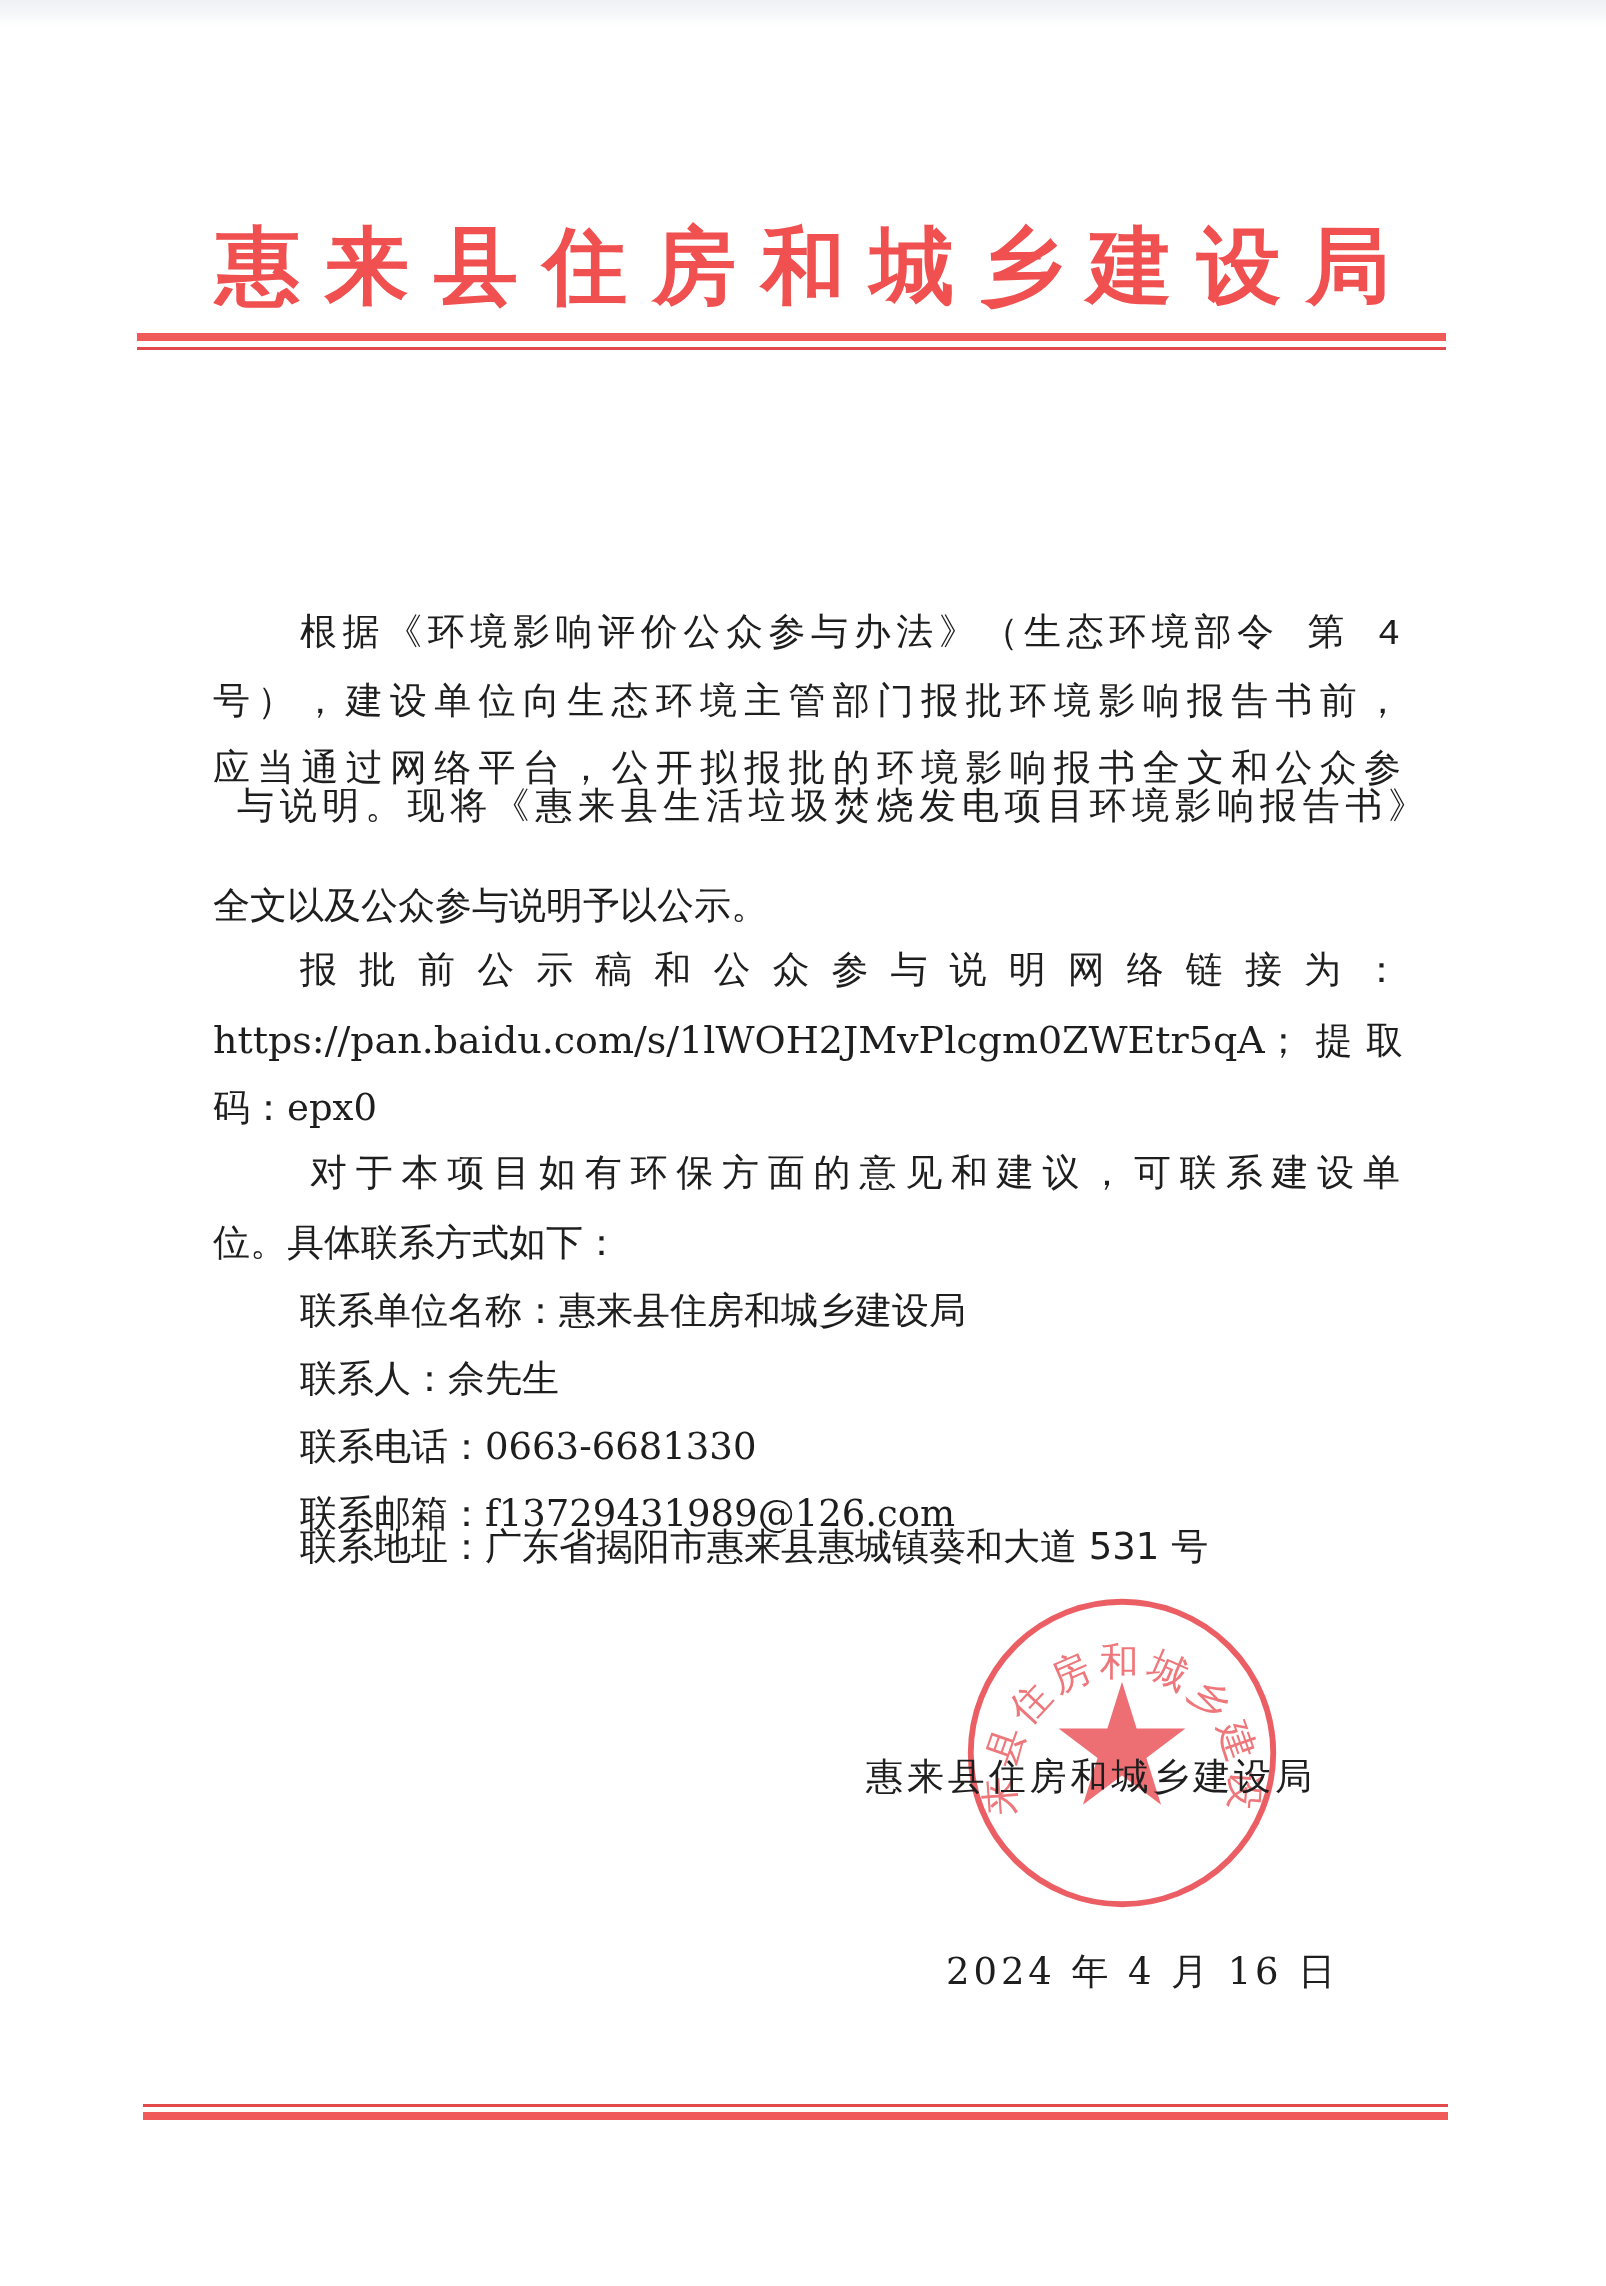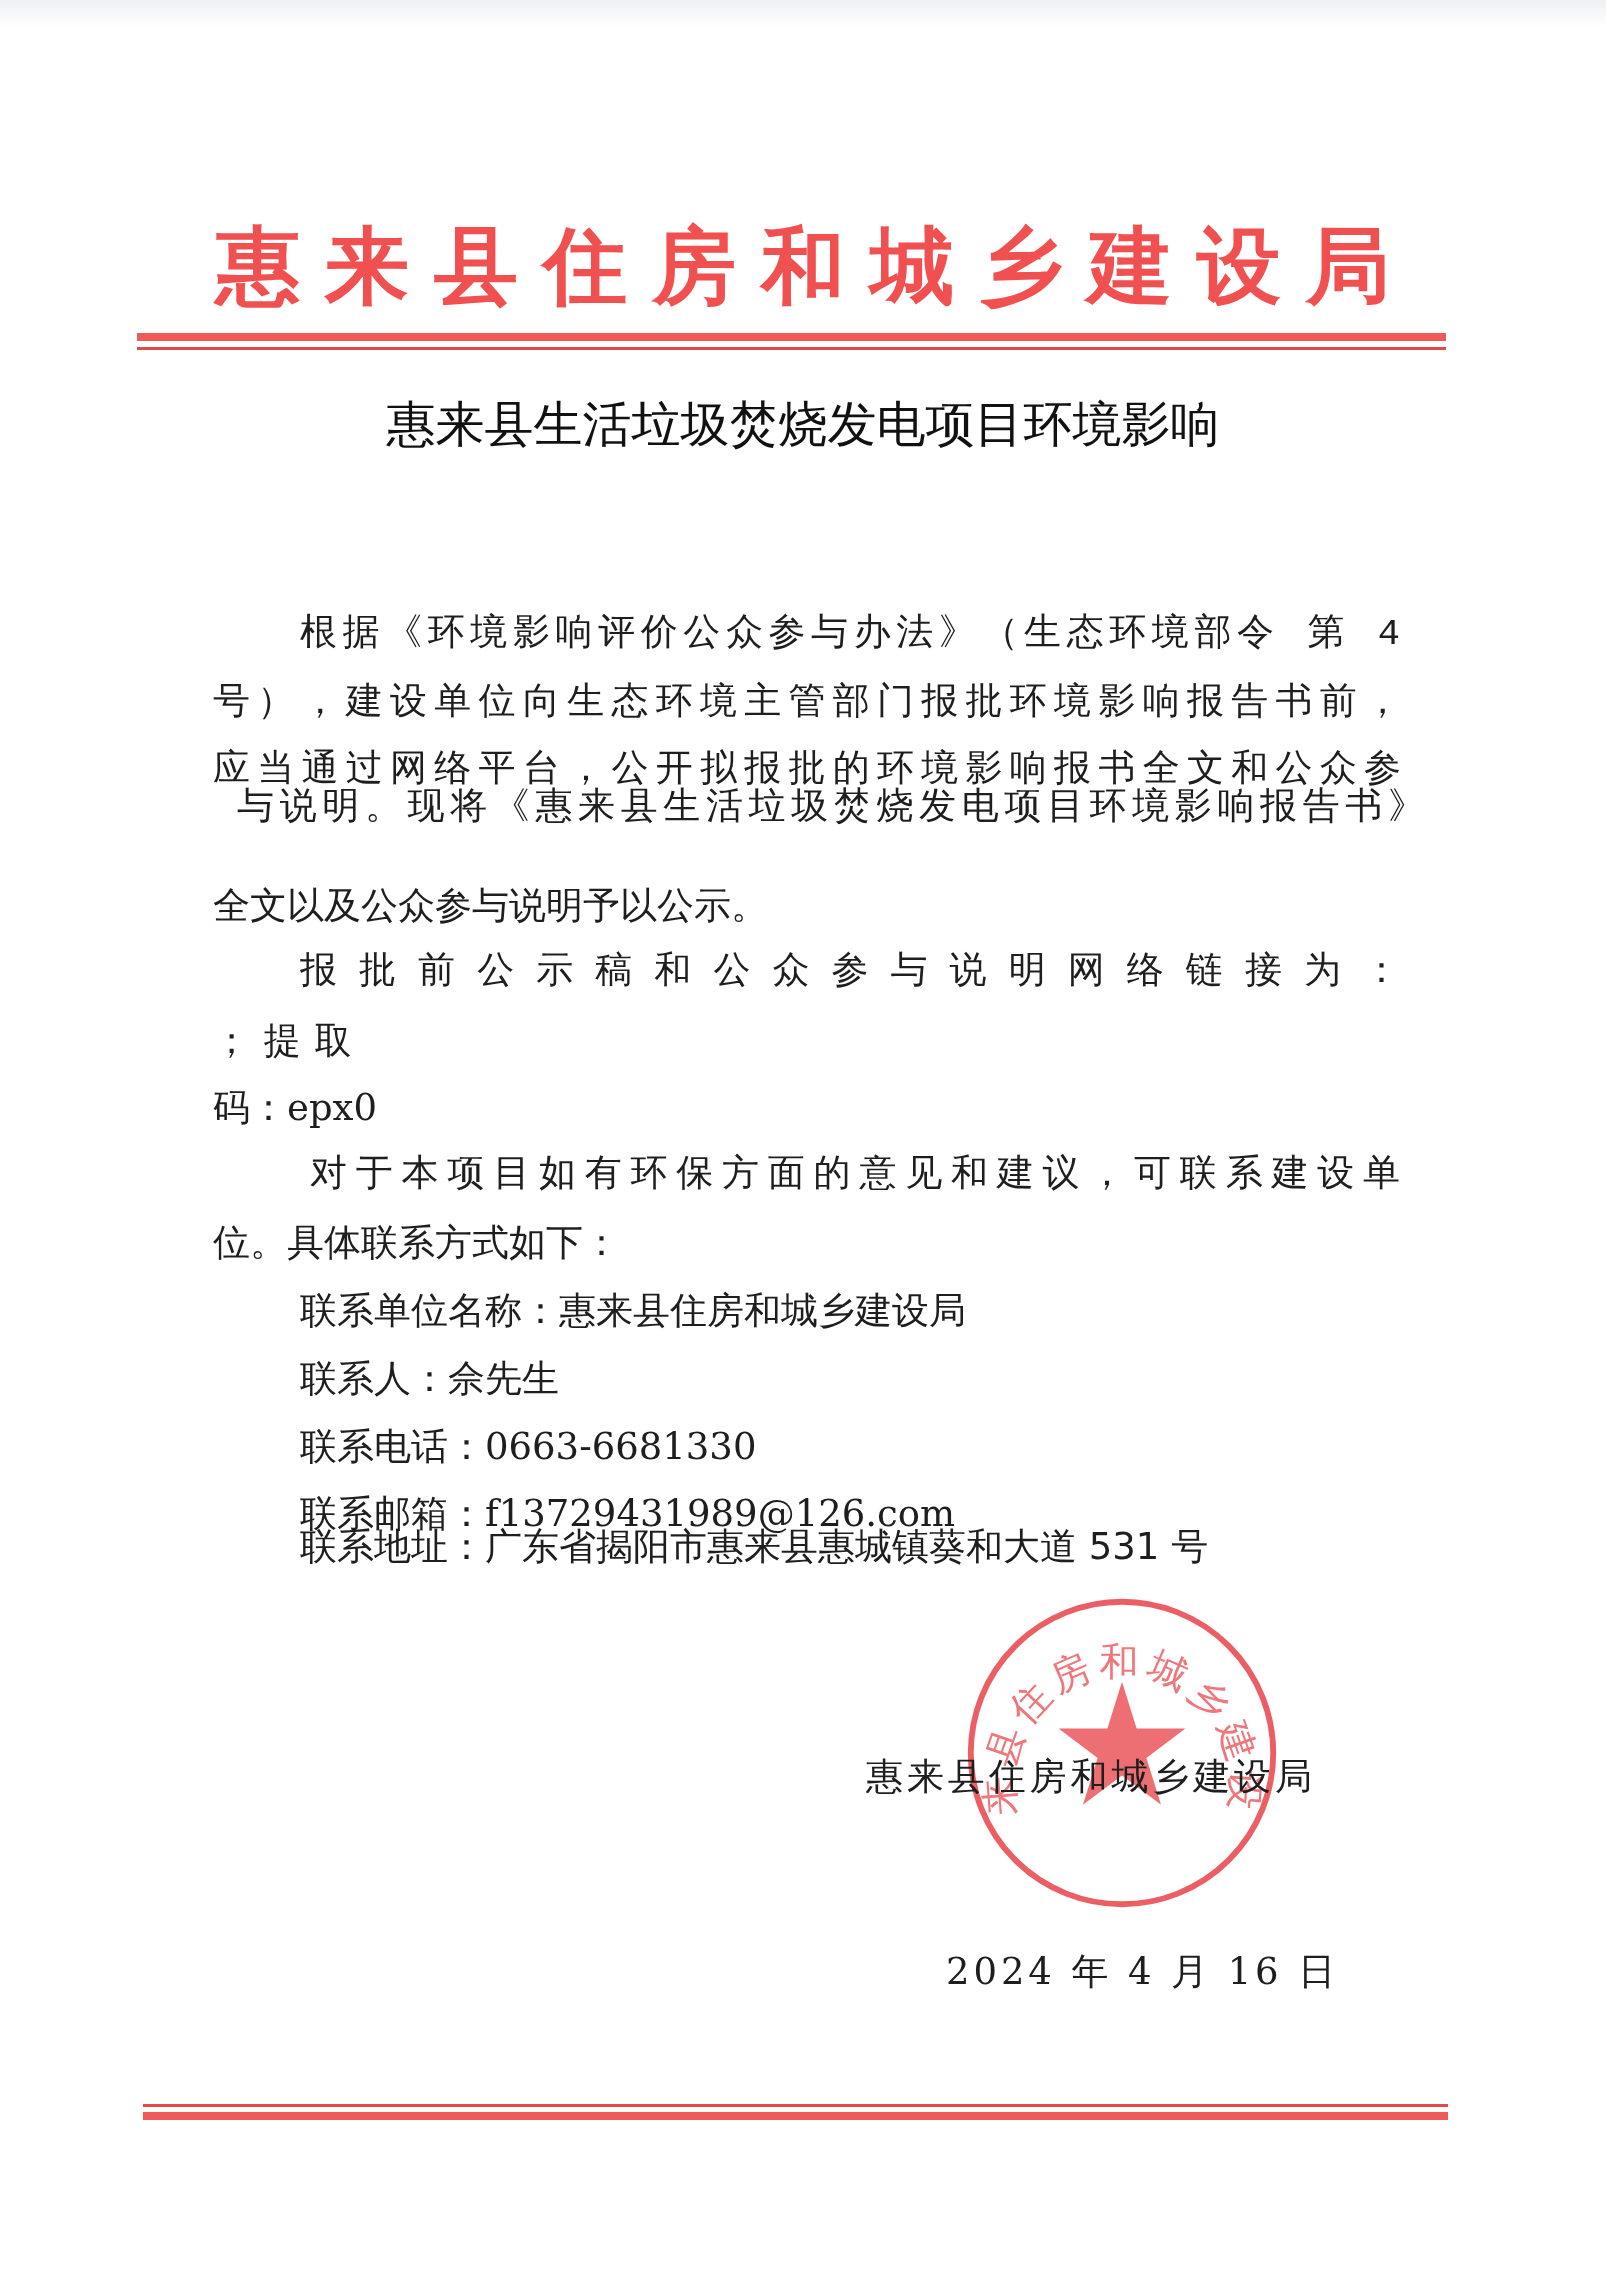--- a/index.html
+++ b/index.html
@@ -93,31 +93,31 @@
 </head>
 <body>
 
 <div class="scan-top"></div>
 
 <div class="letterhead">惠来县住房和城乡建设局</div>
 <div class="rule rule-top-thick"></div>
 <div class="rule rule-top-thin"></div>
 
 <div class="doc-title">
-  <div>惠来县生活垃圾焚烧发电项目环境影响</div>
 </div>
 
 <div class="line justify" style="left:300px; top:611px; width:1100px;">根据《环境影响评价公众参与办法》（生态环境部令 第 4</div>
 <div class="line justify" style="left:213px; top:680px; width:1188px;">号），建设单位向生态环境主管部门报批环境影响报告书前，</div>
 <div class="line justify" style="left:213px; top:747px; width:1188px;">应当通过网络平台，公开拟报批的环境影响报书全文和公众参</div>
 <div class="line justify" style="left:213px; top:785px; width:1188px;margin-left:24px;">与说明。现将《惠来县生活垃圾焚烧发电项目环境影响报告书》</div>
 <div class="line" style="left:213px; top:882px;">全文以及公众参与说明予以公示。</div>
 
 <div class="line justify" style="left:300px; top:949px; width:1100px;">报批前公示稿和公众参与说明网络链接为：</div>
 <div class="line" style="left:213px; top:1017px; width:1188px; display:flex; justify-content:space-between;">
+  <span class="mono" style="font-size:38px;">https://pan.baidu.com/s/1lWOH2JMvPlcgm0ZWEtr5qA</span>
   <span style="letter-spacing:13.7px;">；提取</span>
 </div>
 <div class="line" style="left:213px; top:1084px;">
   <span>码：</span><span class="mono">epx0</span>
 </div>
 
 <div class="line justify" style="left:310px; top:1152px; width:1090px;">对于本项目如有环保方面的意见和建议，可联系建设单</div>
 <div class="line" style="left:213px; top:1219px;">位。具体联系方式如下：</div>
 
 <div class="line" style="left:300px; top:1287px;">

